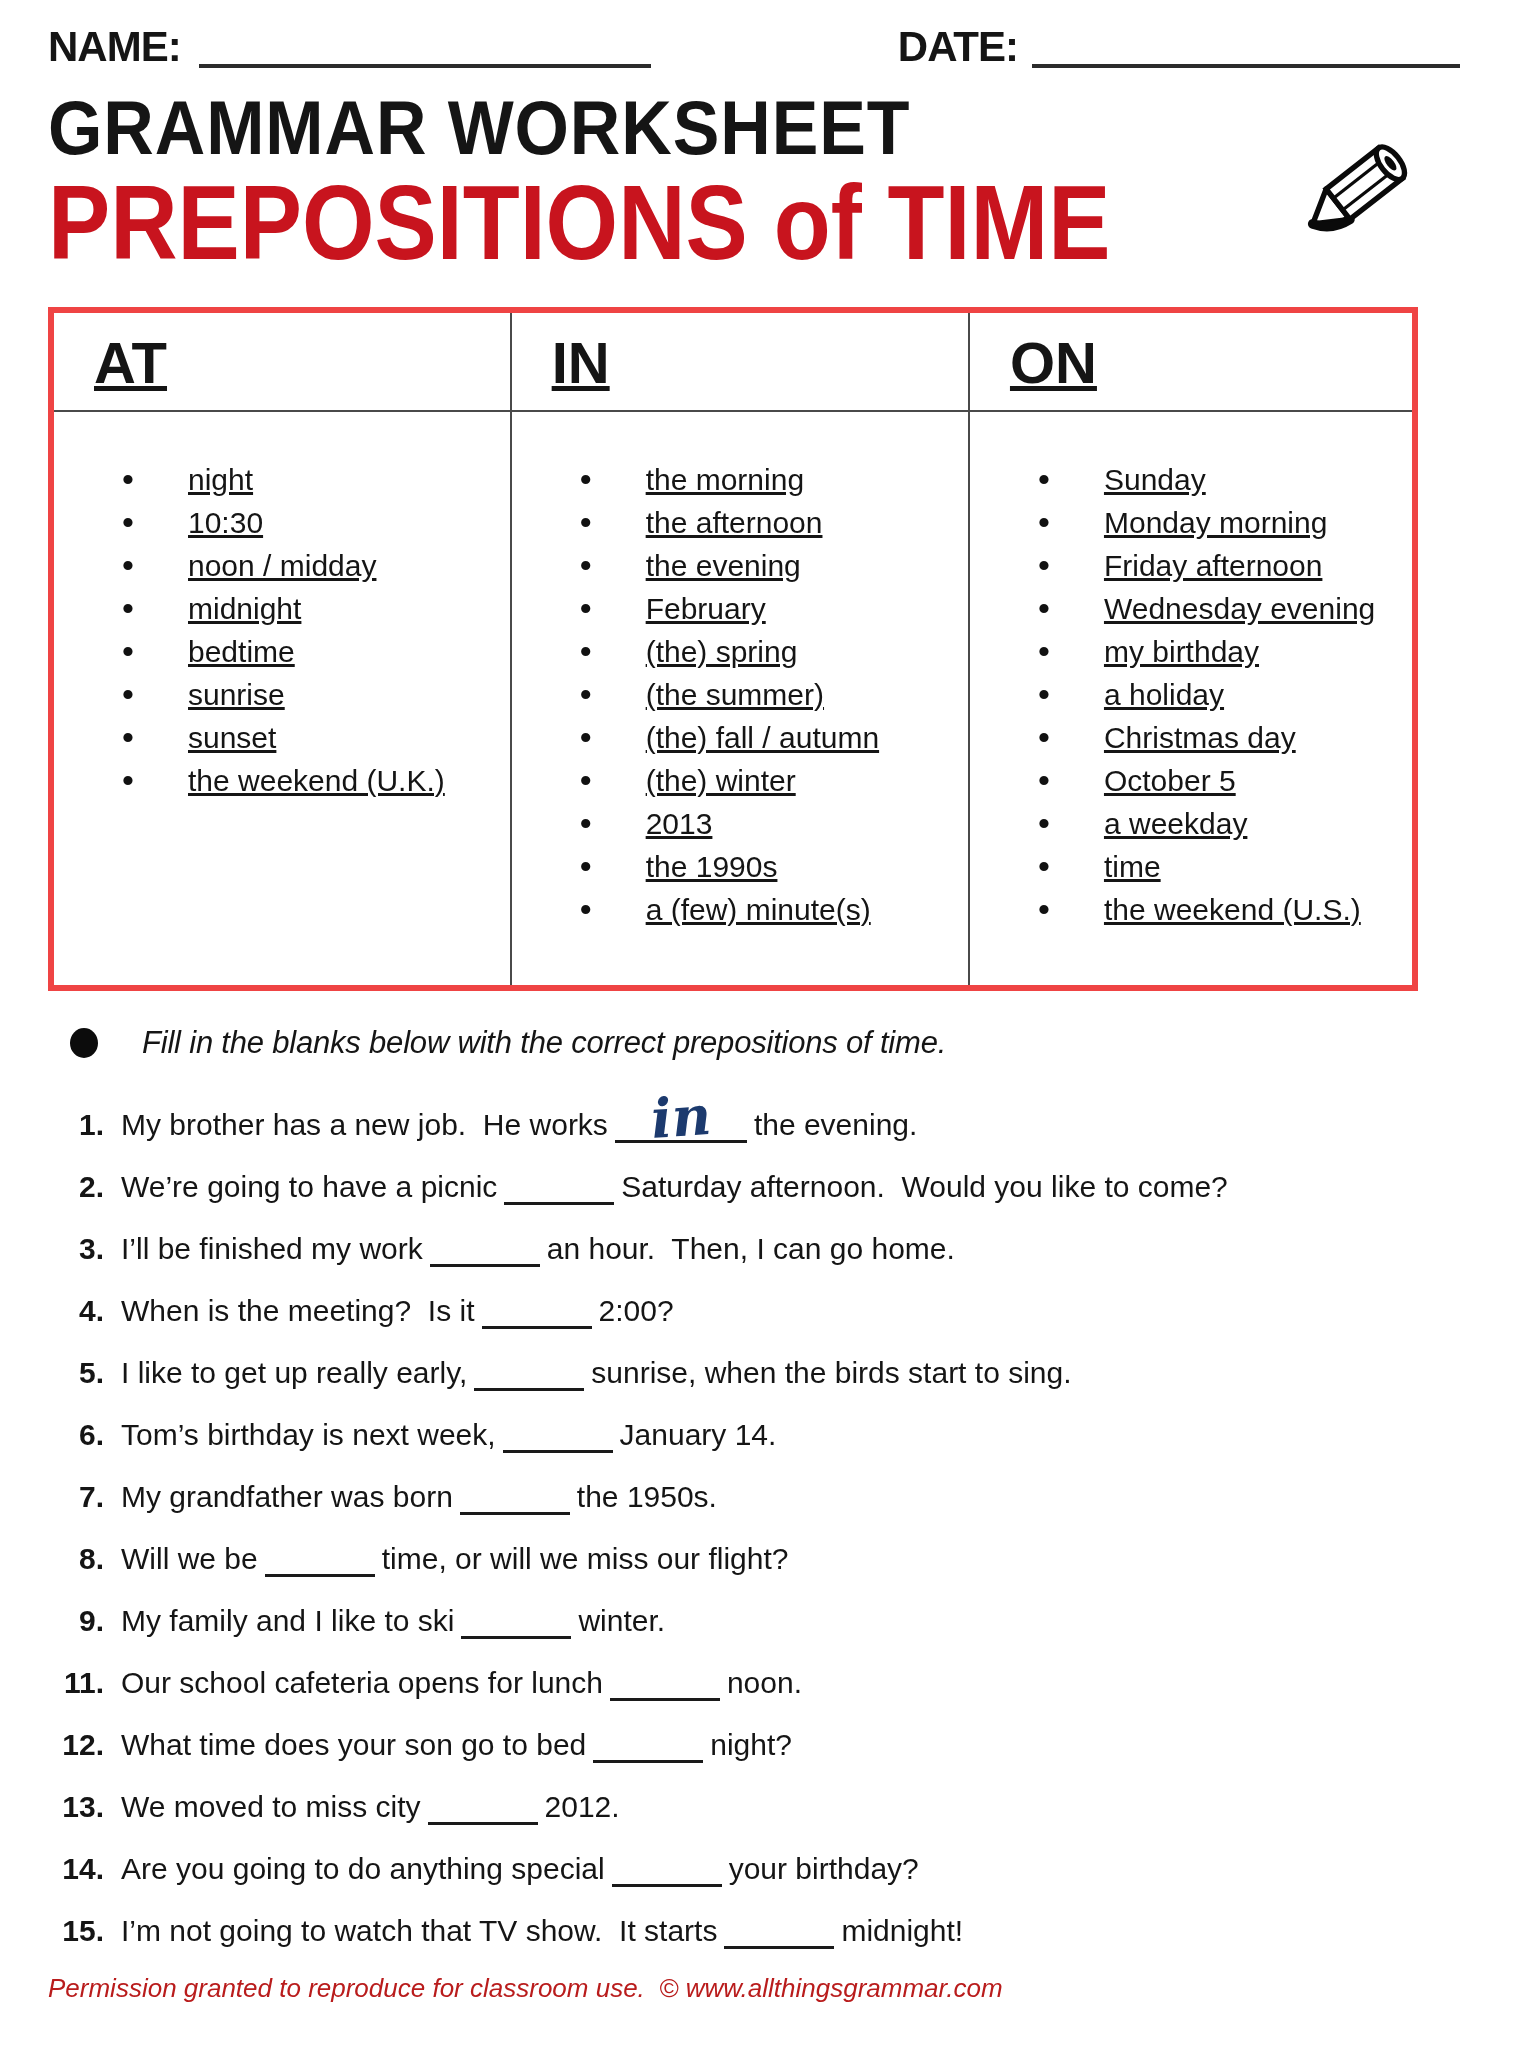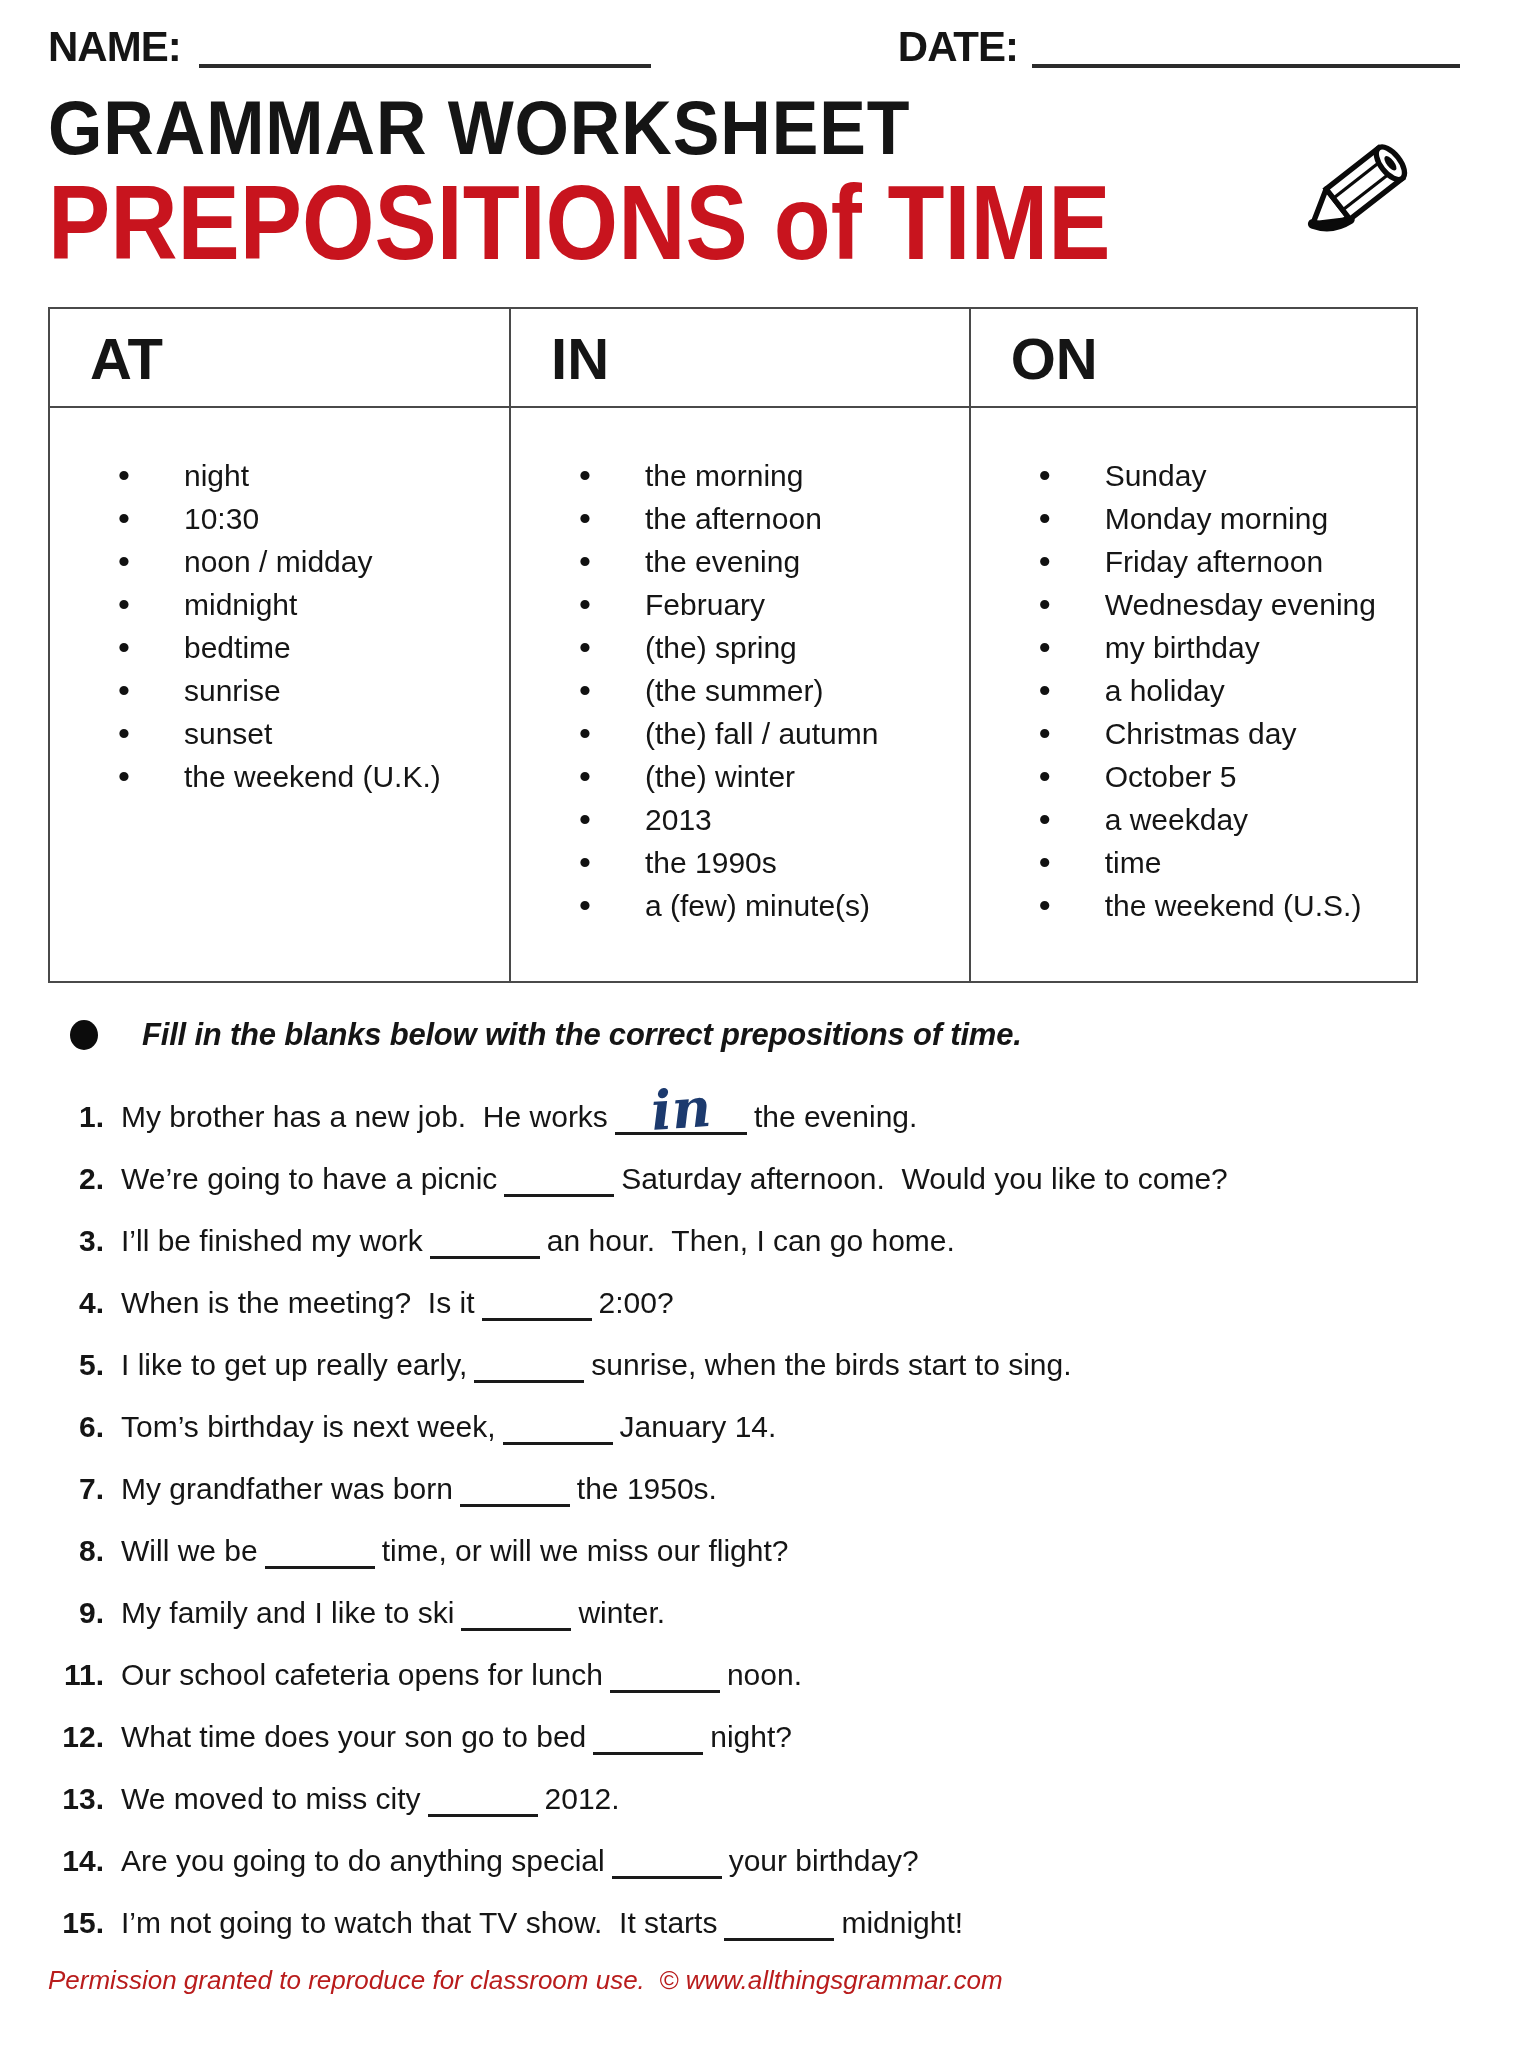--- a/index.html
+++ b/index.html
@@ -19,34 +19,34 @@
   .cond { display: block; transform-origin: left bottom; }
   h2.cond { margin: 22px 0 0; font-size: 76px; line-height: 1; letter-spacing: 1px;
             font-weight: 700; transform: scaleX(0.92); white-space: nowrap; }
   h1.cond { margin: 6px 0 0; font-size: 106px; line-height: 0.95; letter-spacing: 0;
             font-weight: 700; color: #c8141e; transform: scaleX(0.88); white-space: nowrap; }
 
   .pencil { position: absolute; top: 112px; left: 1285px; width: 150px; height: 150px; }
 
   
   table.prep { border-collapse: collapse; width: 1370px; margin-top: 34px;
-               border: 2px solid #ef4444; table-layout: fixed; }
+               border: 6px solid #ef4444; table-layout: fixed; text-decoration: underline; }
   table.prep th, table.prep td { border: 2px solid #4a4a4a; }
   table.prep th { text-align: left; font-size: 58px; font-weight: 700;
                   padding: 16px 0 14px 40px; letter-spacing: 0; }
   table.prep td { vertical-align: top; padding: 30px 0 38px 0; }
   ul.plist { margin: 16px; padding: 0; list-style: none; }
   ul.plist li { position: relative; padding-left: 118px; font-size: 30px; line-height: 43px; }
   ul.plist li::before { content: "\2022"; position: absolute; left: 52px; top: 0;
                         font-size: 34px; line-height: 43px; color: #111; }
 
   
   .instruction { display: flex; align-items: center; margin: 34px 0 0 22px; }
   .big-dot { width: 28px; height: 30px; border-radius: 50%; background: #0c0c0c; flex: none; }
-  .instruction-text { margin-left: 44px; font-style: italic; font-weight: 700;
+  .instruction-text { margin-left: 44px; font-style: italic; font-weight: 400;
                       font-size: 31px; letter-spacing: -0.2px; }
 
   
   .questions { margin-top: 44px; }
   .q { display: flex; margin-bottom: 22px; }
   .qnum { flex: none; width: 56px; text-align: right; font-weight: 700;
           font-size: 30px; line-height: 40px; }
   .qtext { margin-left: 17px; font-size: 30px; line-height: 40px; }
   .blank { display: inline-block; position: relative; width: 110px; height: 30px;
            border-bottom: 3px solid #1a1a1a; vertical-align: -8px; margin: 0 7px; }

